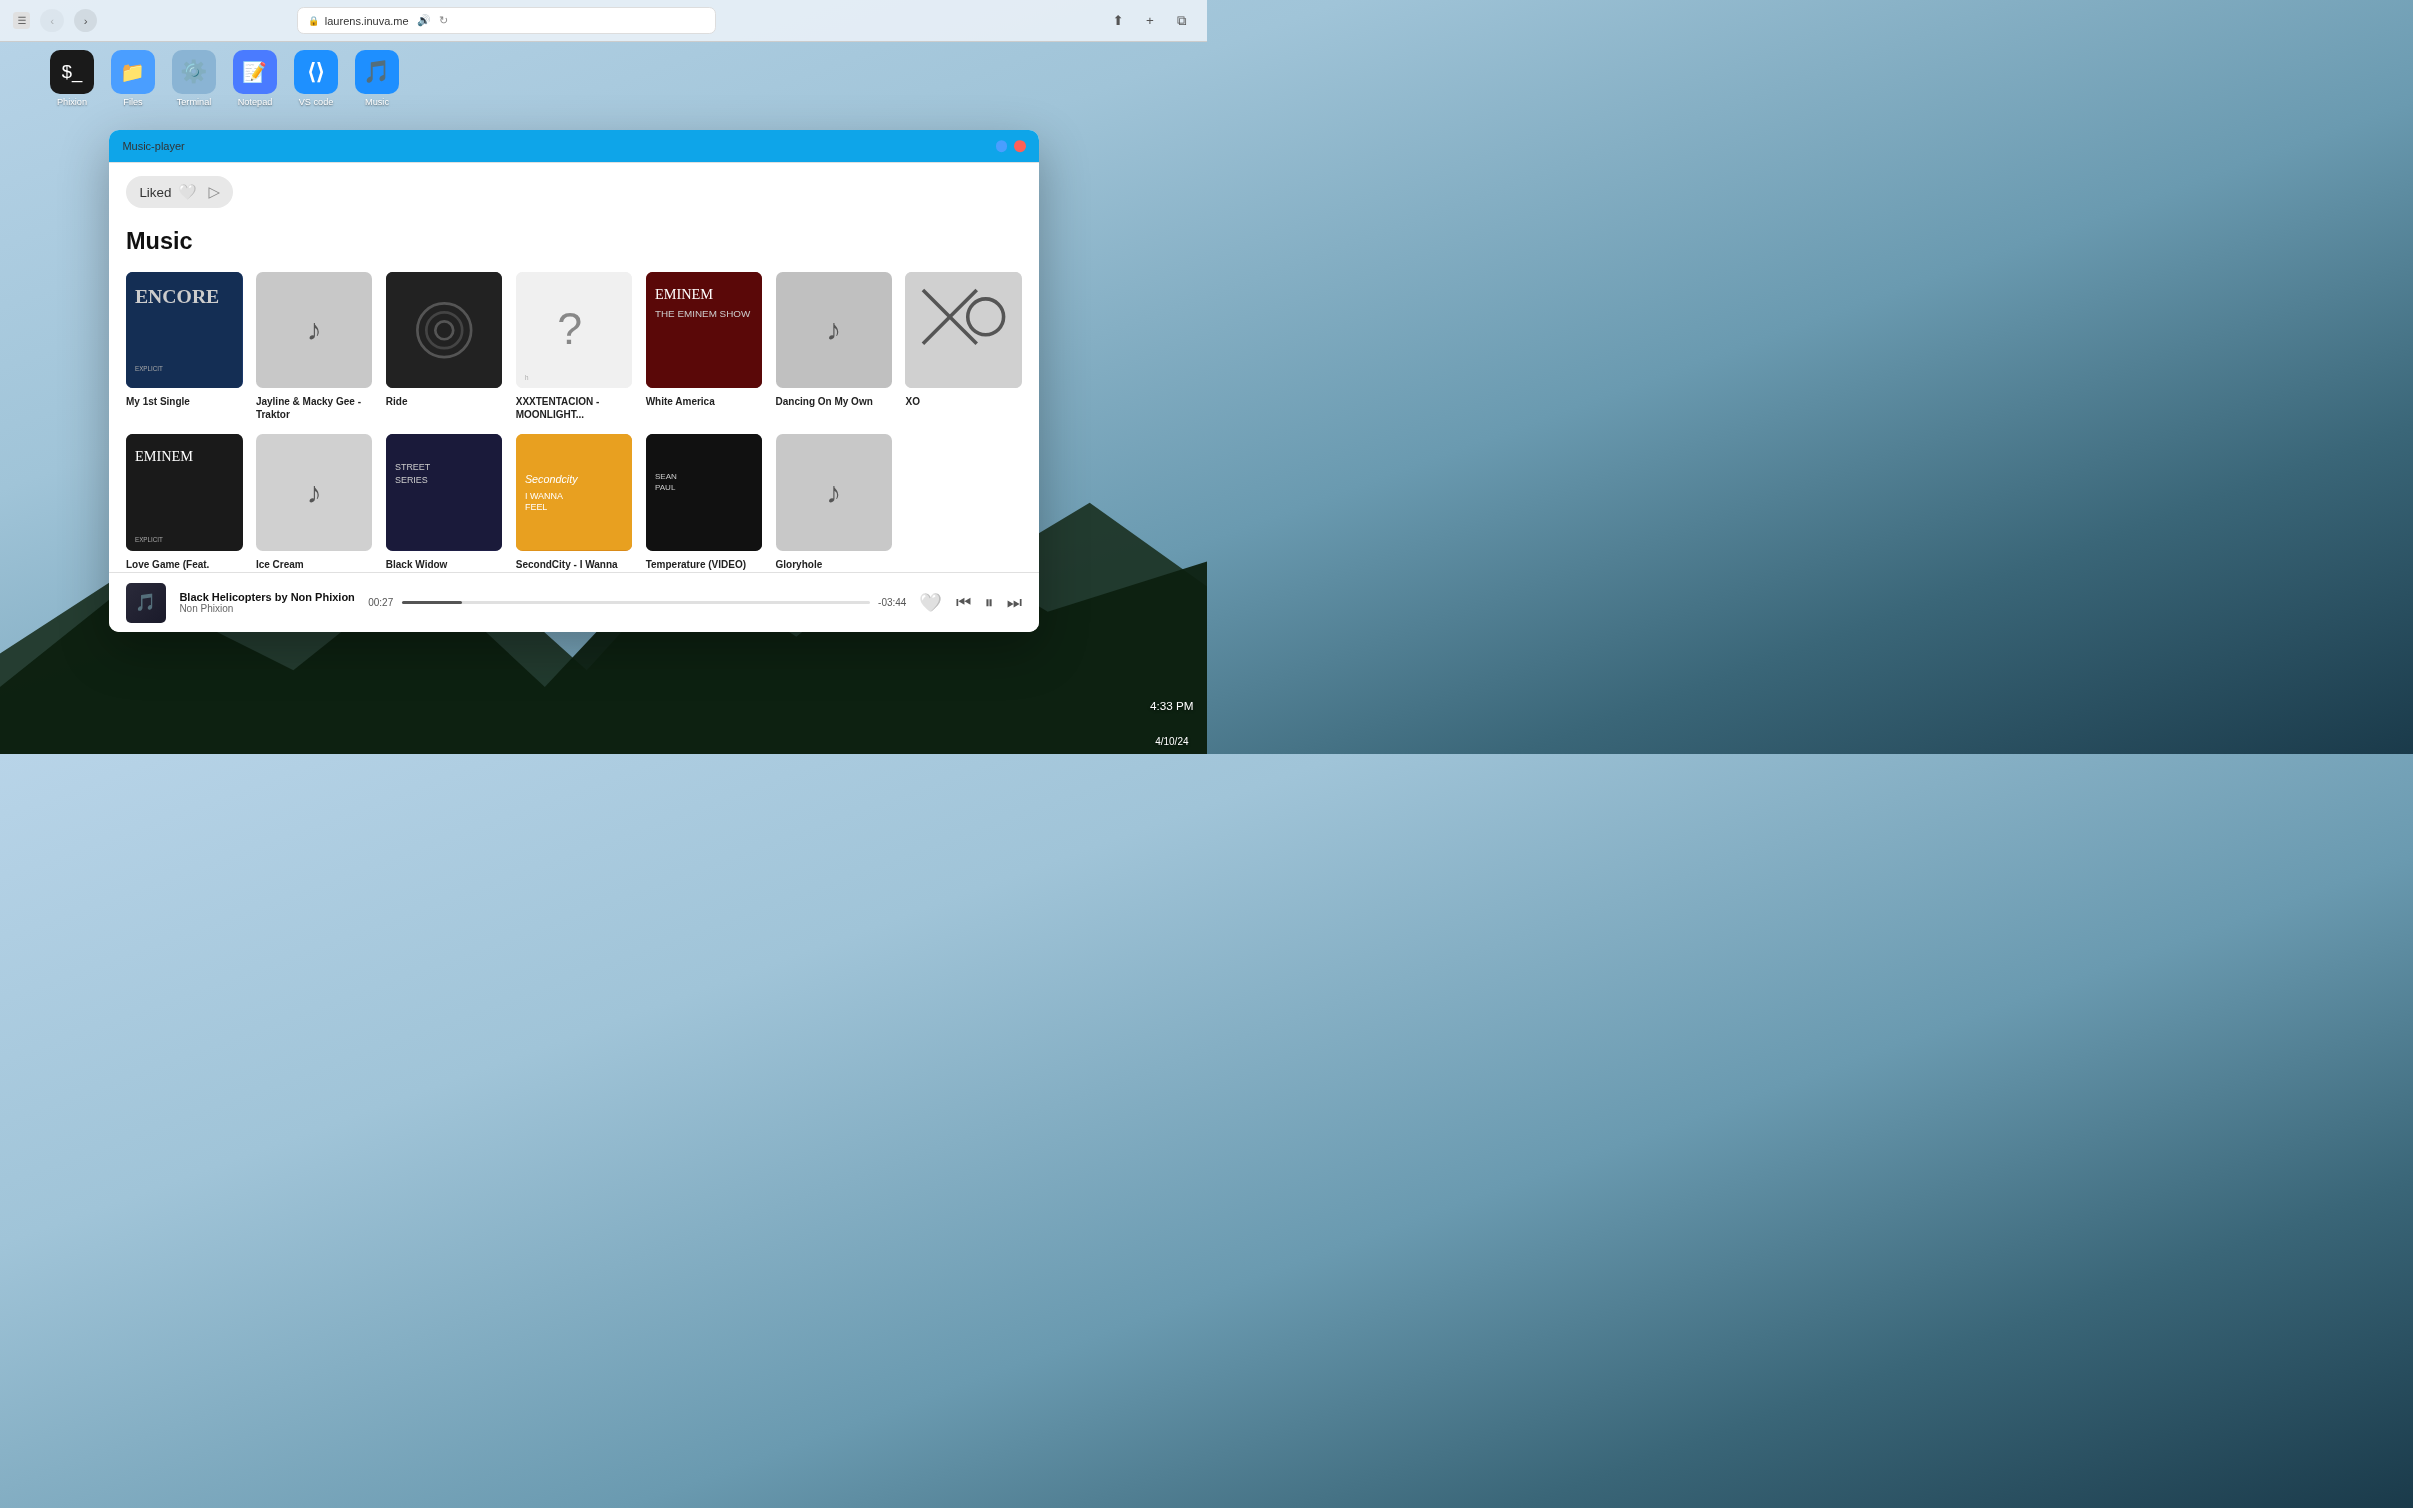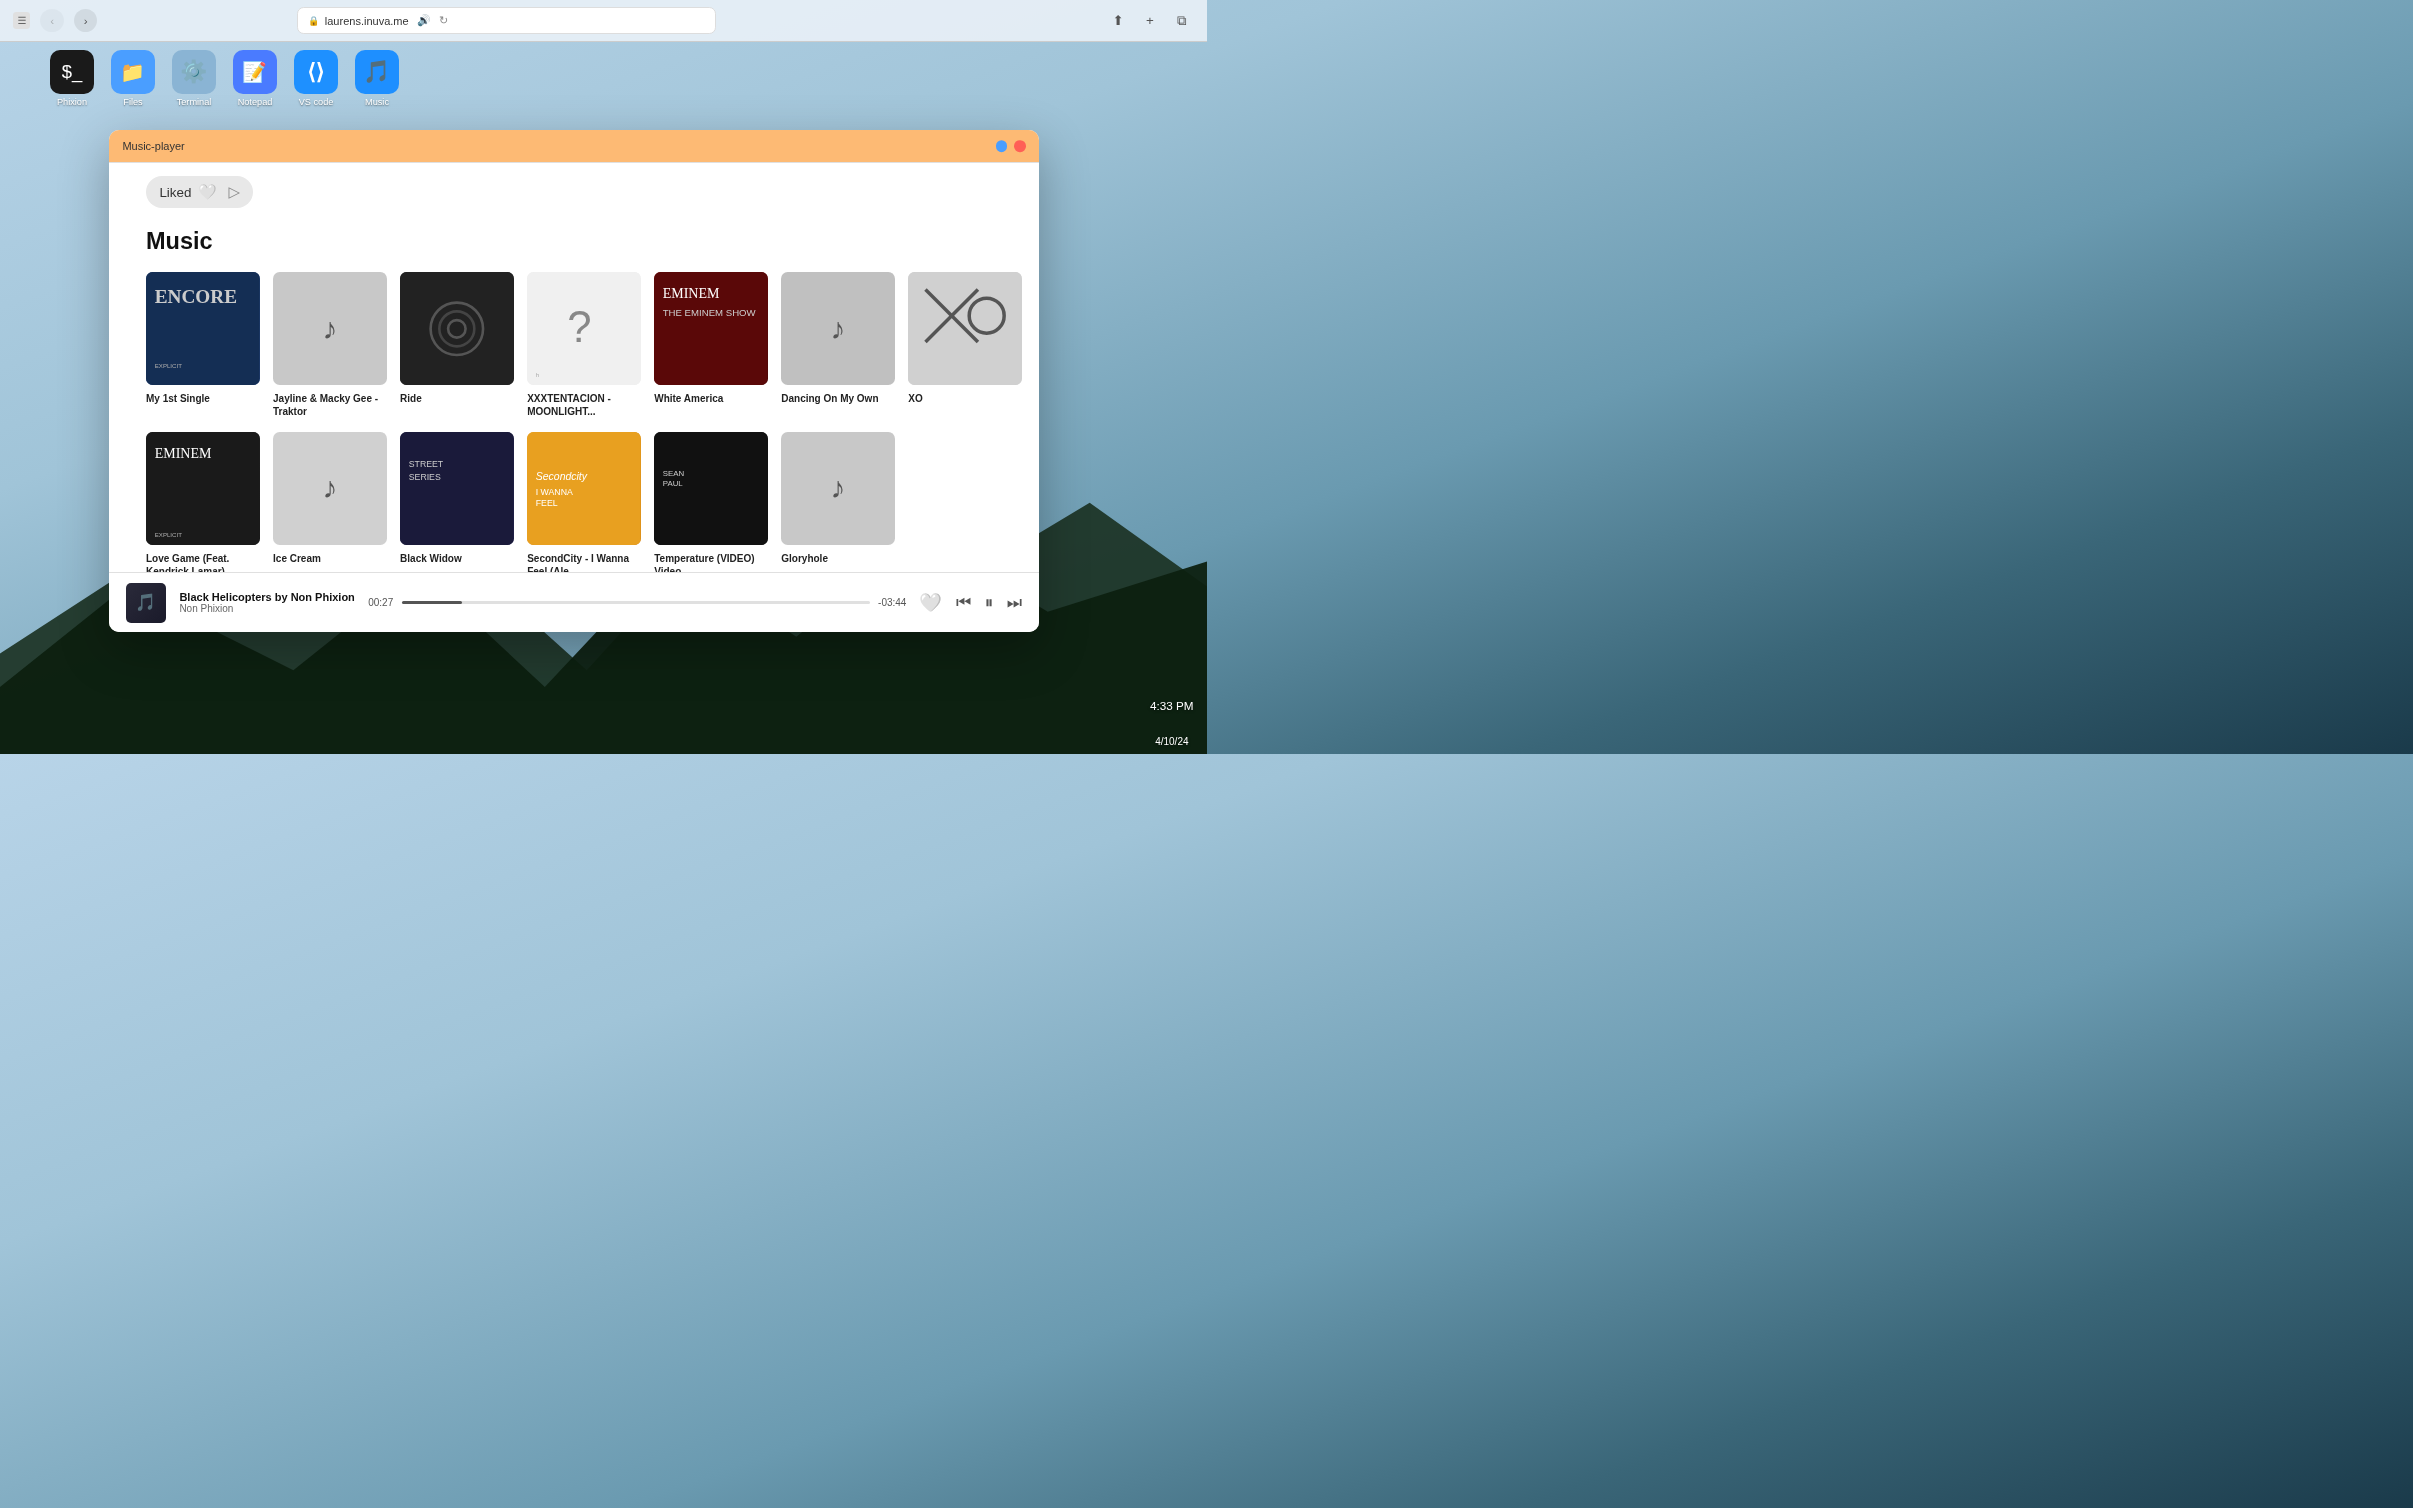--- a/index.html
+++ b/index.html
@@ -141,21 +141,21 @@
       background: white;
       border-radius: 10px;
       box-shadow: 0 17px 50px rgba(0,0,0,0.3);
       z-index: 50;
       overflow: hidden;
     }
     .window-titlebar {
       display: flex;
       align-items: center;
       padding: 10px 13.4px;
-      background: #fdba74;
+      background: #0ea5e9;
       border-bottom: 0.8px solid #e0e0e0;
       position: relative;
     }
     .window-title {
       font-size: 11px;
       color: #333;
       font-weight: 500;
     }
     .window-controls {
       position: absolute;
@@ -170,21 +170,20 @@
       height: 11.7px;
       border-radius: 50%;
     }
     .win-ctrl.blue { background: #4a9eff; }
     .win-ctrl.red { background: #ff5f56; }
 
     .window-content {
       padding: 13.4px 17px;
       max-height: 469px;
       overflow-y: auto;
-      margin-left: 20px;
     }
 
     
     .liked-btn {
       display: inline-flex;
       align-items: center;
       gap: 6.7px;
       background: #e8e8e8;
       border-radius: 17px;
       padding: 6.7px 13.4px;

